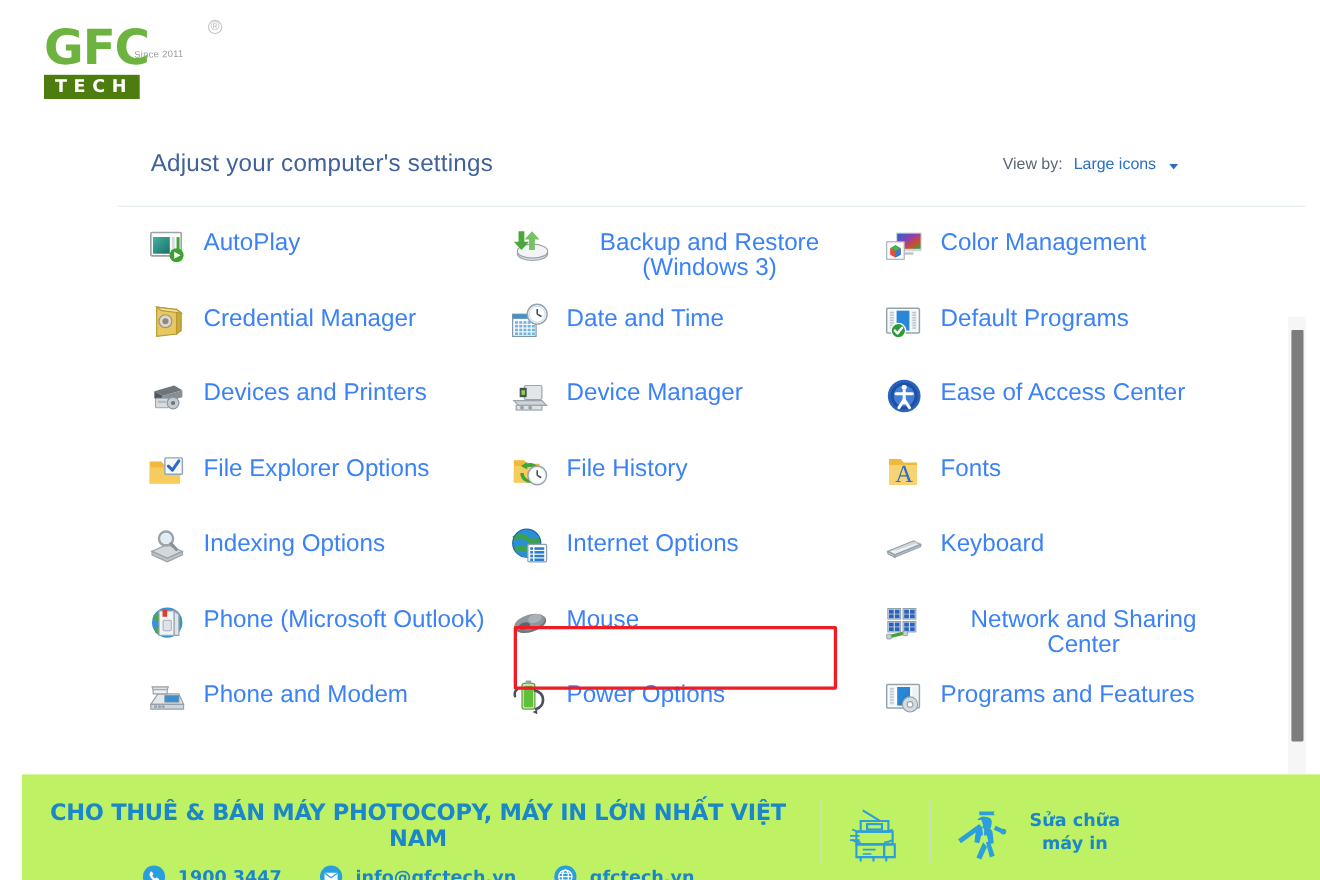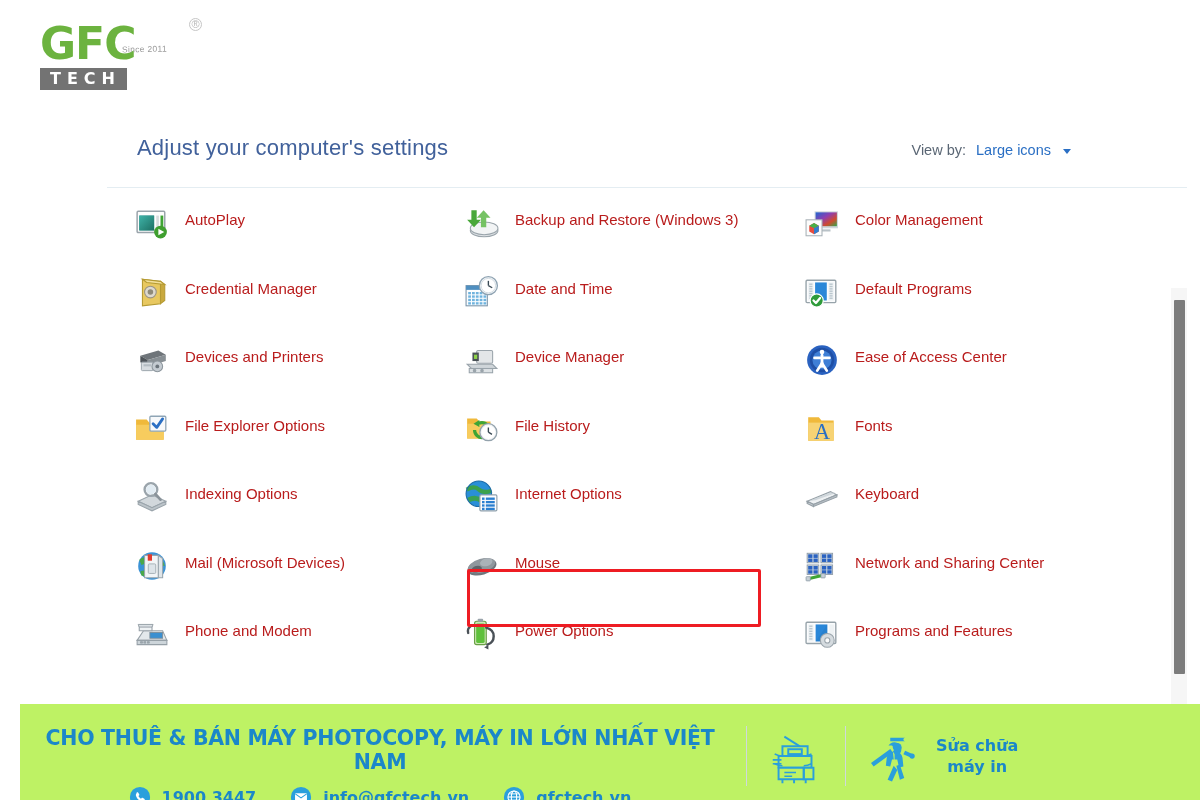--- a/index.html
+++ b/index.html
@@ -25,21 +25,21 @@
     border: 1px solid #c6c6c6; border-radius: 50%;
     width: 13px; height: 13px; line-height: 11px; text-align: center;
   }
   .logo-since {
     position: absolute; left: 86px; top: 22px;
     font-size: 8.5px; color: #9a9a9a; letter-spacing: 0.3px;
     transform: rotate(-1deg);
   }
   .logo-tech {
     margin-top: 2px; margin-left: 4px;
-    background: #737373; color: #ffffff;
+    background: #4d7c0f; color: #ffffff;
     font-family: "DejaVu Sans", sans-serif;
     font-weight: 700; font-size: 16px; letter-spacing: 6px;
     padding: 3px 6px 3px 10px; display: inline-block; line-height: 16px;
   }
 
   
   .cp-window {
     position: absolute; left: 0; top: 112px; width: 1200px; height: 592px;
     background: #ffffff;
     margin-left: 47px;
@@ -72,23 +72,24 @@
     position: absolute; left: 88px; top: 0; width: 1010px;
     display: grid; grid-template-columns: 330px 340px 340px;
     row-gap: 0; column-gap: 0;
   }
   .cp-item {
     display: flex; align-items: flex-start; gap: 16px;
     height: 68.5px; padding-top: 4px; cursor: pointer;
   }
   .cp-item-icon { width: 34px; height: 34px; flex: 0 0 34px; position: relative; margin-top: 2px; }
   .cp-item-label {
-    font-size: 15px; color: #b91c1c; line-height: 23px; padding-top: 4px;
+    font-size: 22px; color: #3b82f6; line-height: 23px; padding-top: 4px;
     font-family: "Liberation Sans", sans-serif;
     max-width: 215px;
+    text-align: center;
   }
   .cp-item-label.wide { max-width: 260px; }
 
   
   .cp-highlight {
     position: absolute; left: 420px; top: 369px; width: 294px; height: 58px;
     border: 3px solid #ee1c23; border-radius: 2px; pointer-events: none;
   }
 
   
@@ -397,21 +398,21 @@
             <span class="cp-item-icon"><svg viewBox="0 0 32 32" width="34" height="34" xmlns="http://www.w3.org/2000/svg">
                 <circle cx="16" cy="16" r="13" fill="#3a92d6"></circle>
                 <path d="M4 10 Q9 6 14 9 Q12 14 6 15 Z" fill="#4aa84a"></path>
                 <path d="M22 7 Q27 10 28 16 Q24 16 21 12 Z" fill="#4aa84a"></path>
                 <path d="M5 21 Q10 19 15 23 Q11 27 6 25 Z" fill="#4aa84a"></path>
                 <path d="M9 6 L22 6 L22 27 L9 27 Z" fill="#f2f5f7" stroke="#9aa6ae" stroke-width="1"></path>
                 <path d="M22 6 L26 9 L26 27 L22 27 Z" fill="#dfe5e9" stroke="#9aa6ae" stroke-width="1"></path>
                 <rect x="12" y="5" width="4" height="6" fill="#e23b2e"></rect>
                 <rect x="12.5" y="14" width="7" height="9" rx="1" fill="#dde4e9" stroke="#a6b0b7" stroke-width="0.9"></rect>
               </svg></span>
-            <span class="cp-item-label wide">Mail (Microsoft Devices)</span>
+            <span class="cp-item-label wide">Phone (Microsoft Outlook)</span>
           </div>
           <div class="cp-item">
             <span class="cp-item-icon"><svg viewBox="0 0 32 32" width="34" height="34" xmlns="http://www.w3.org/2000/svg">
                 <ellipse cx="16" cy="17" rx="14" ry="7.2" transform="rotate(-16 16 17)" fill="#6f767c"></ellipse>
                 <ellipse cx="16" cy="15.6" rx="13.2" ry="6.4" transform="rotate(-16 16 17)" fill="#8f979d"></ellipse>
                 <ellipse cx="20" cy="12.5" rx="6" ry="3.6" transform="rotate(-16 20 12.5)" fill="#aab2b8"></ellipse>
                 <ellipse cx="11" cy="19" rx="5" ry="3" transform="rotate(-16 11 19)" fill="#5d646a"></ellipse>
               </svg></span>
             <span class="cp-item-label">Mouse</span>
           </div>

